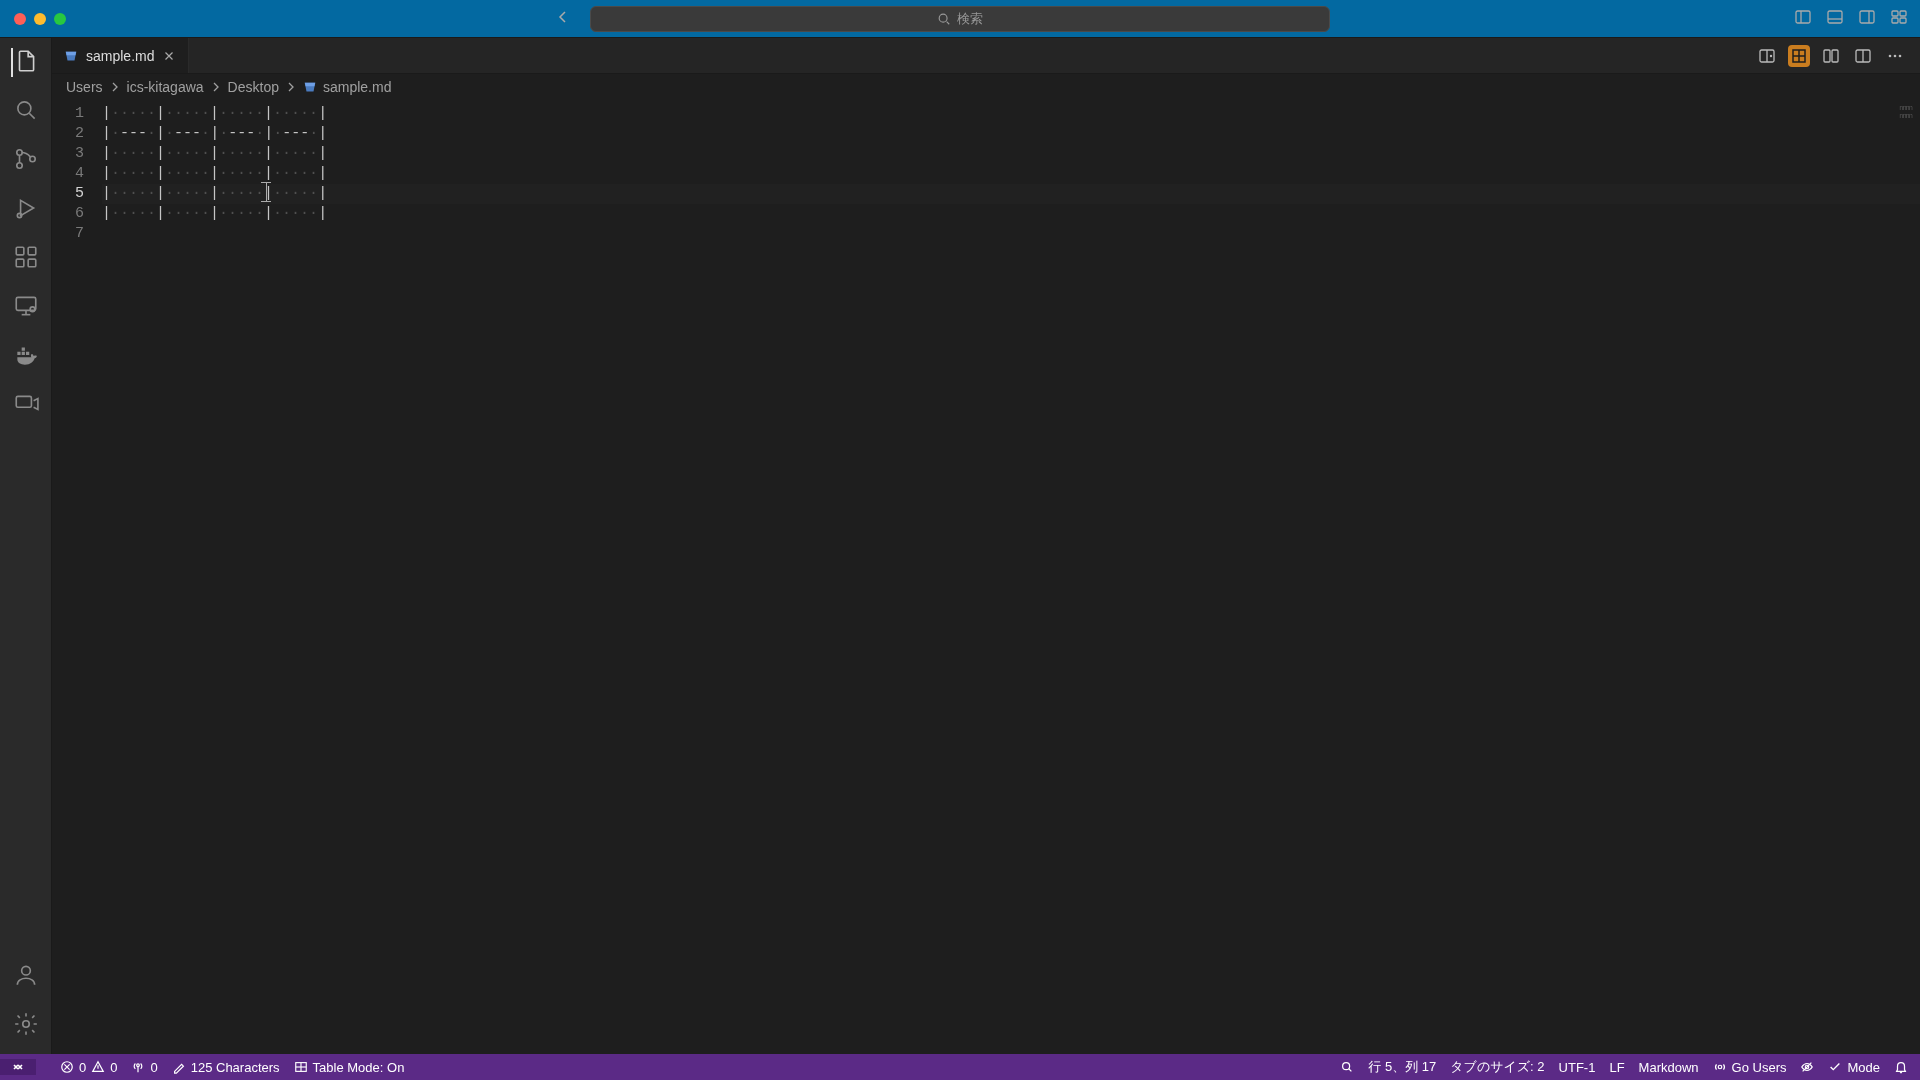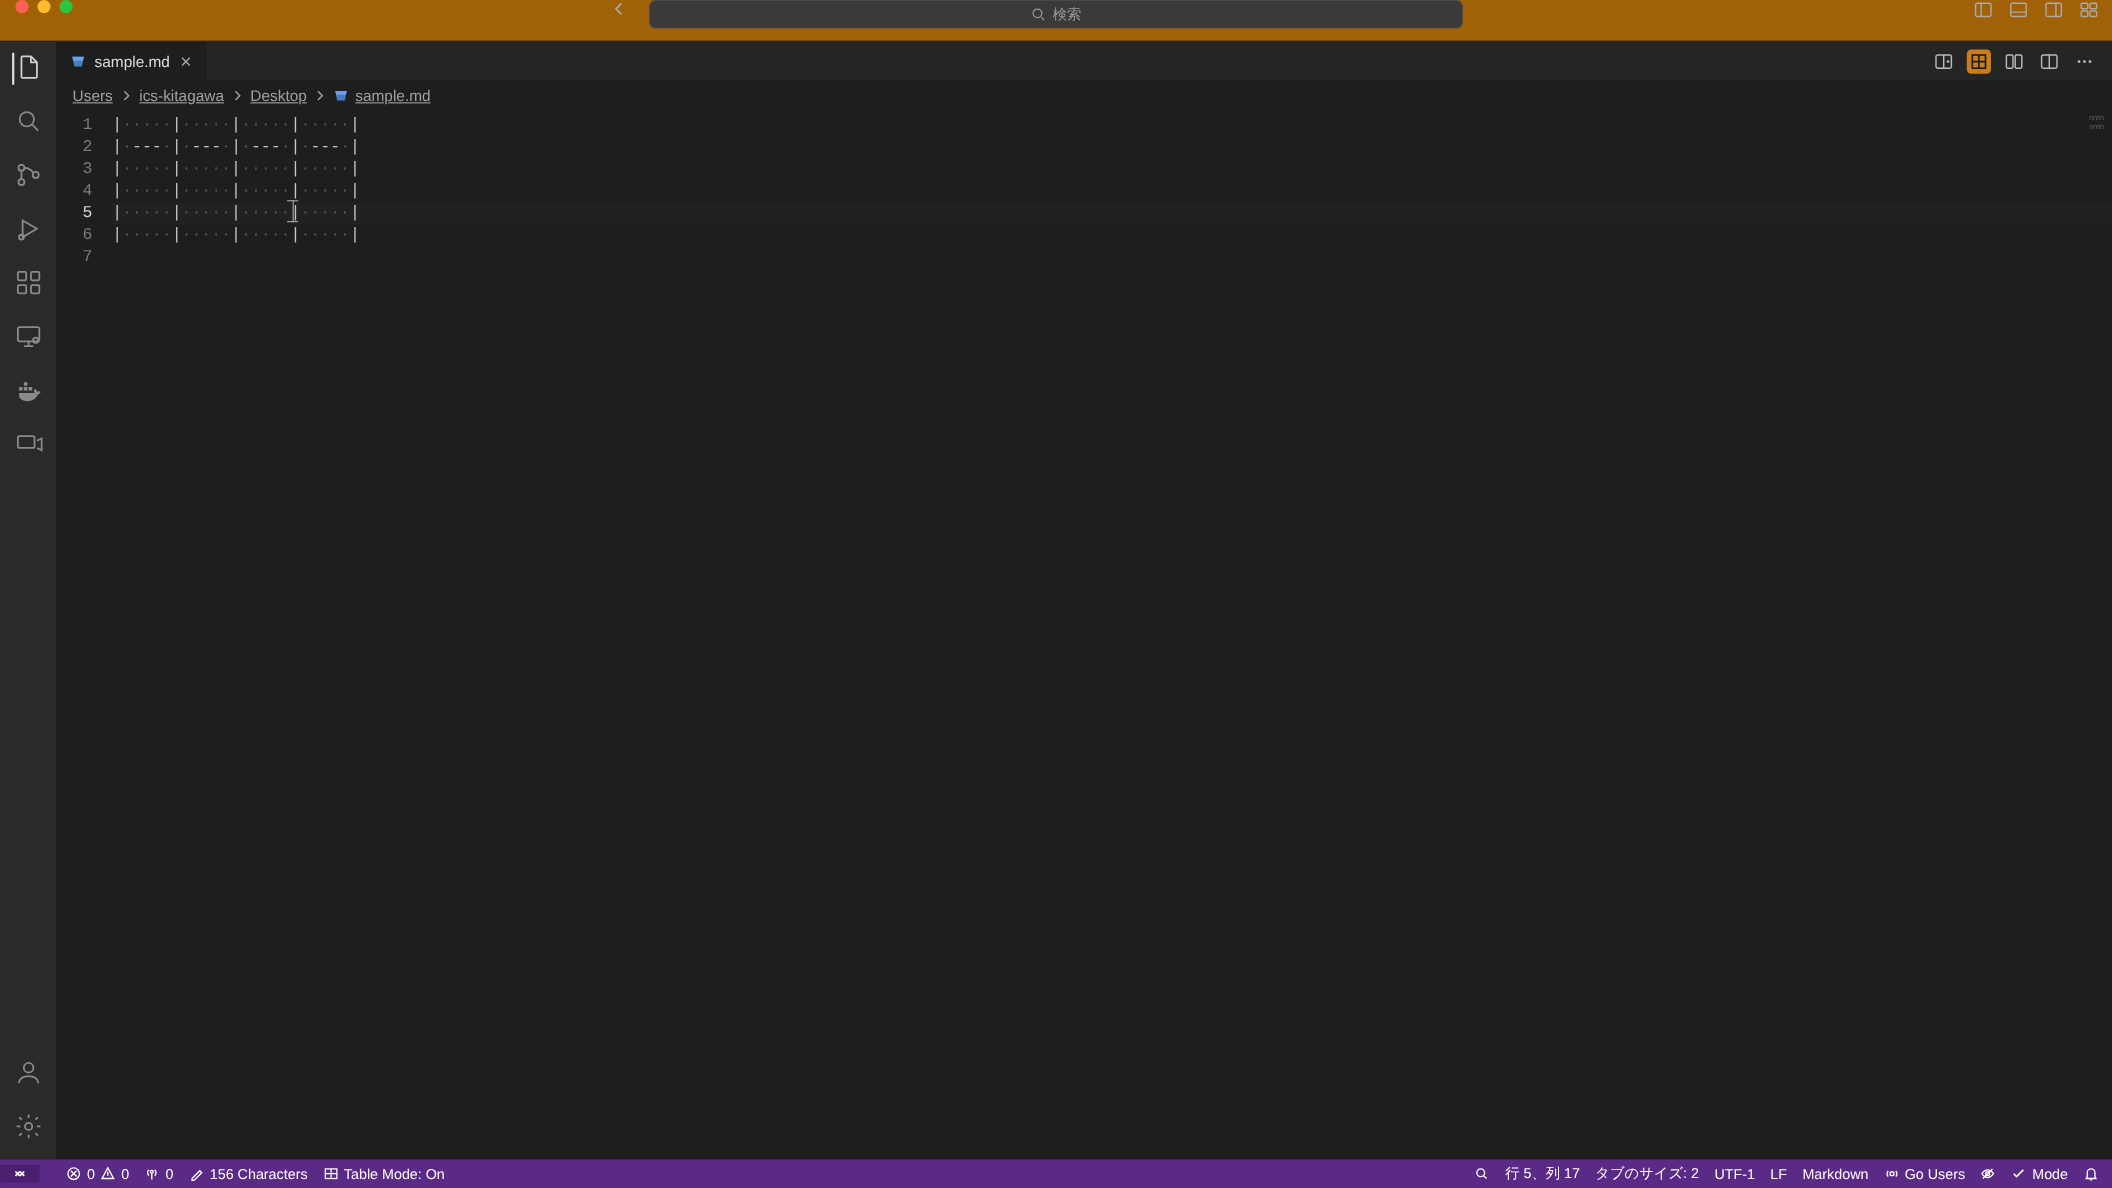--- a/index.html
+++ b/index.html
@@ -9,23 +9,23 @@
   background: #1e1e1e;
   color: #cccccc;
   font-size: 13px;
   display: flex;
   flex-direction: column;
 }
 
 
 .titlebar {
   height: 38px;
-  background: #a16207;
+  background: #0369a1;
   display: flex;
-  align-items: flex-start;
+  align-items: center;
   position: relative;
   border-bottom: 1px solid #1a1a1a;
 }
 .traffic-lights { display: flex; gap: 8px; padding-left: 14px; }
 .traffic-dot { width: 12px; height: 12px; border-radius: 50%; }
 .tl-close { background: #ff5f57; }
 .tl-min { background: #febc2e; }
 .tl-max { background: #28c840; }
 .nav-arrows { position: absolute; left: 555px; display: flex; gap: 22px; color: #aaa; }
 .nav-arrows svg { width: 16px; height: 16px; }
@@ -79,21 +79,21 @@
 }
 .tab .md-icon { width: 14px; height: 14px; }
 .tab .close { width: 14px; height: 14px; color: #aaa; }
 .tabs-actions { margin-left: auto; display: flex; align-items: center; gap: 10px; padding-right: 14px; }
 .tabs-actions .ta { width: 22px; height: 22px; display:flex; align-items:center; justify-content:center; border-radius:4px; }
 .tabs-actions .ta svg { width: 18px; height: 18px; color: #bbb; }
 .tabs-actions .ta.orange { background:#ca7d1f; }
 .tabs-actions .ta.orange svg { color: #1e1e1e; }
 
 
-.breadcrumb { height: 26px; display: flex; align-items: center; gap: 6px; padding-left: 14px; color: #a0a0a0; font-size: 14px; text-decoration: underline; }
+.breadcrumb { height: 26px; display: flex; align-items: center; gap: 6px; padding-left: 14px; color: #a0a0a0; font-size: 14px; }
 .breadcrumb .chev { width: 12px; height: 12px; }
 .breadcrumb .md-icon { width: 14px; height: 14px; }
 
 
 .editor-body { flex: 1; display: flex; position: relative; font-family: Menlo, Consolas, "Courier New", monospace; font-size: 15px; }
 .minimap { position: absolute; right: 8px; top: 4px; color: #555; font-size: 7px; letter-spacing: -1px; }
 .gutter { width: 50px; text-align: right; color: #7a7a7a; padding-top: 4px; line-height: 20px; padding-right: 18px; }
 .gutter div.active { color: #d4d4d4; }
 .code { flex: 1; padding-top: 4px; line-height: 20px; color: #d4d4d4; position: relative; }
 .code .line { position: relative; white-space: pre; }
@@ -354,21 +354,21 @@
         <svg viewBox="0 0 16 16" fill="none" stroke="currentColor" stroke-width="1.4">
             <circle cx="8" cy="6" r="1.5"></circle>
             <path d="M5 4a4 4 0 0 0 0 6M11 4a4 4 0 0 1 0 6M8 8v6"></path>
           </svg>
         <span>0</span>
       </div>
       <div class="sb-item">
         <svg viewBox="0 0 16 16" fill="none" stroke="currentColor" stroke-width="1.4">
             <path d="M3 13l8-8 2 2-8 8H3v-2z"></path>
           </svg>
-        <span>156 Characters</span>
+        <span>125 Characters</span>
       </div>
       <div class="sb-item">
         <svg viewBox="0 0 16 16" fill="none" stroke="currentColor" stroke-width="1.3">
             <rect x="2" y="3" width="12" height="10"></rect>
             <line x1="2" y1="8" x2="14" y2="8"></line>
             <line x1="8" y1="3" x2="8" y2="13"></line>
           </svg>
         <span>Table Mode: On</span>
       </div>
     </div>

